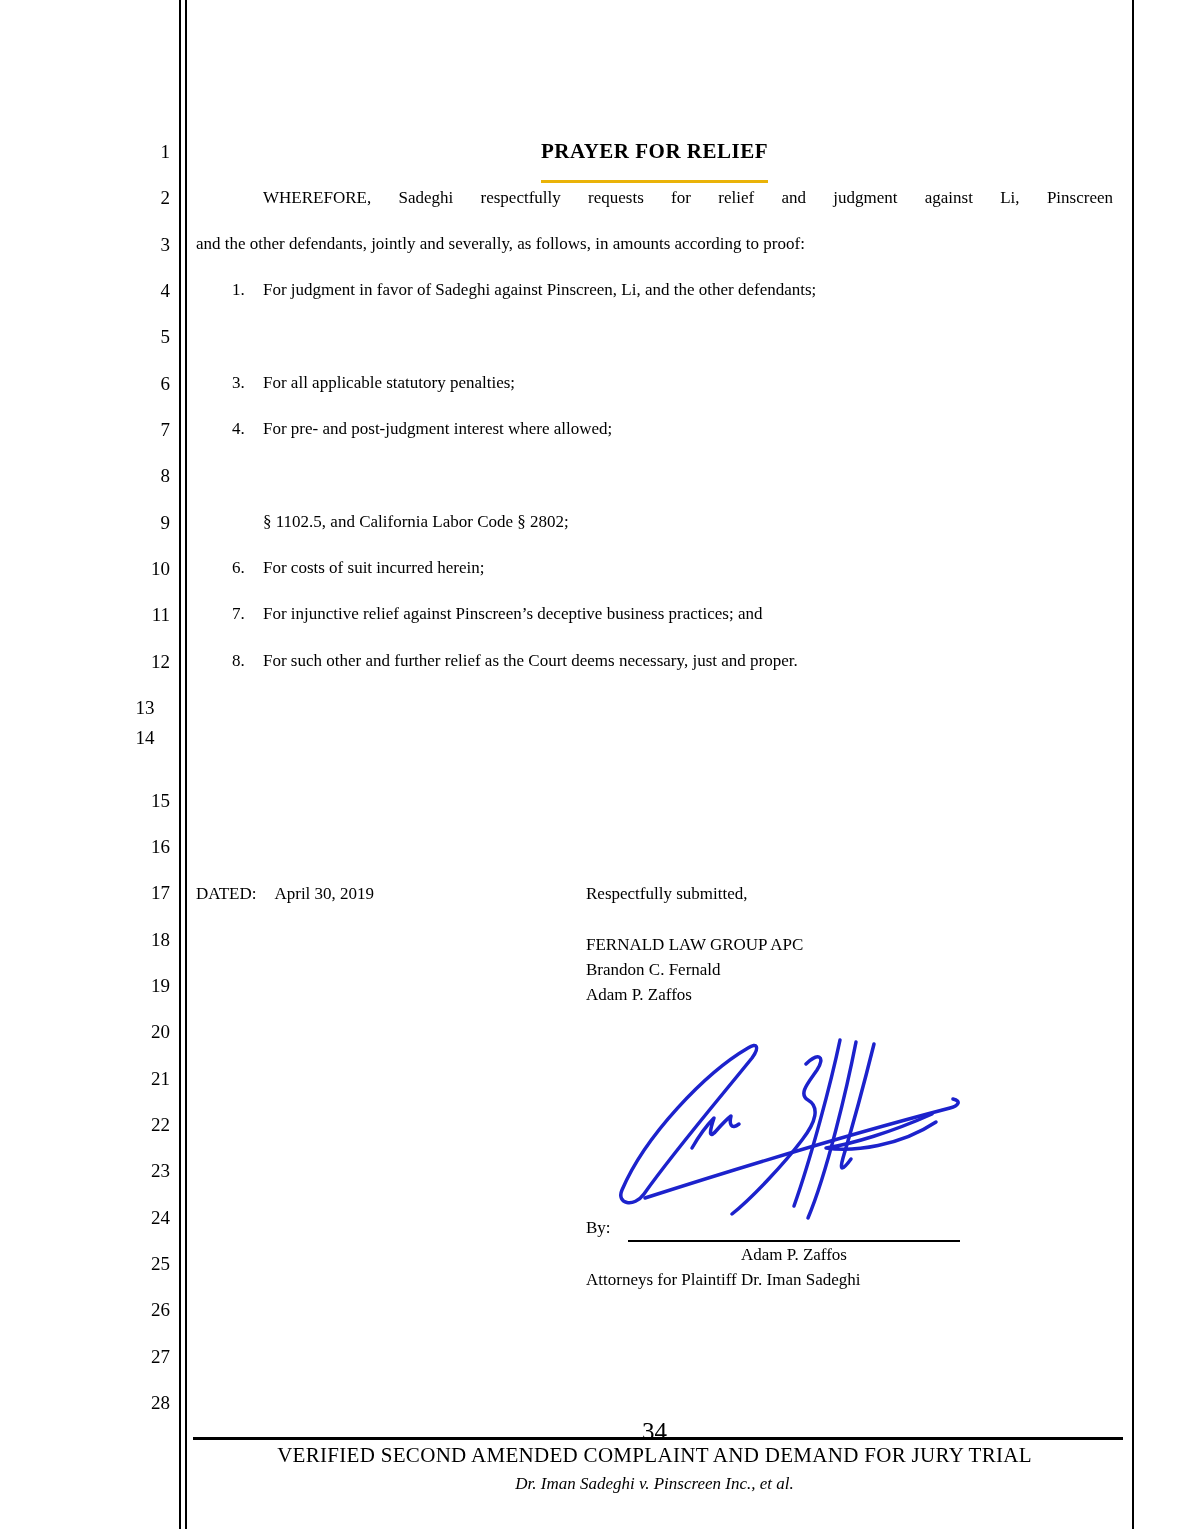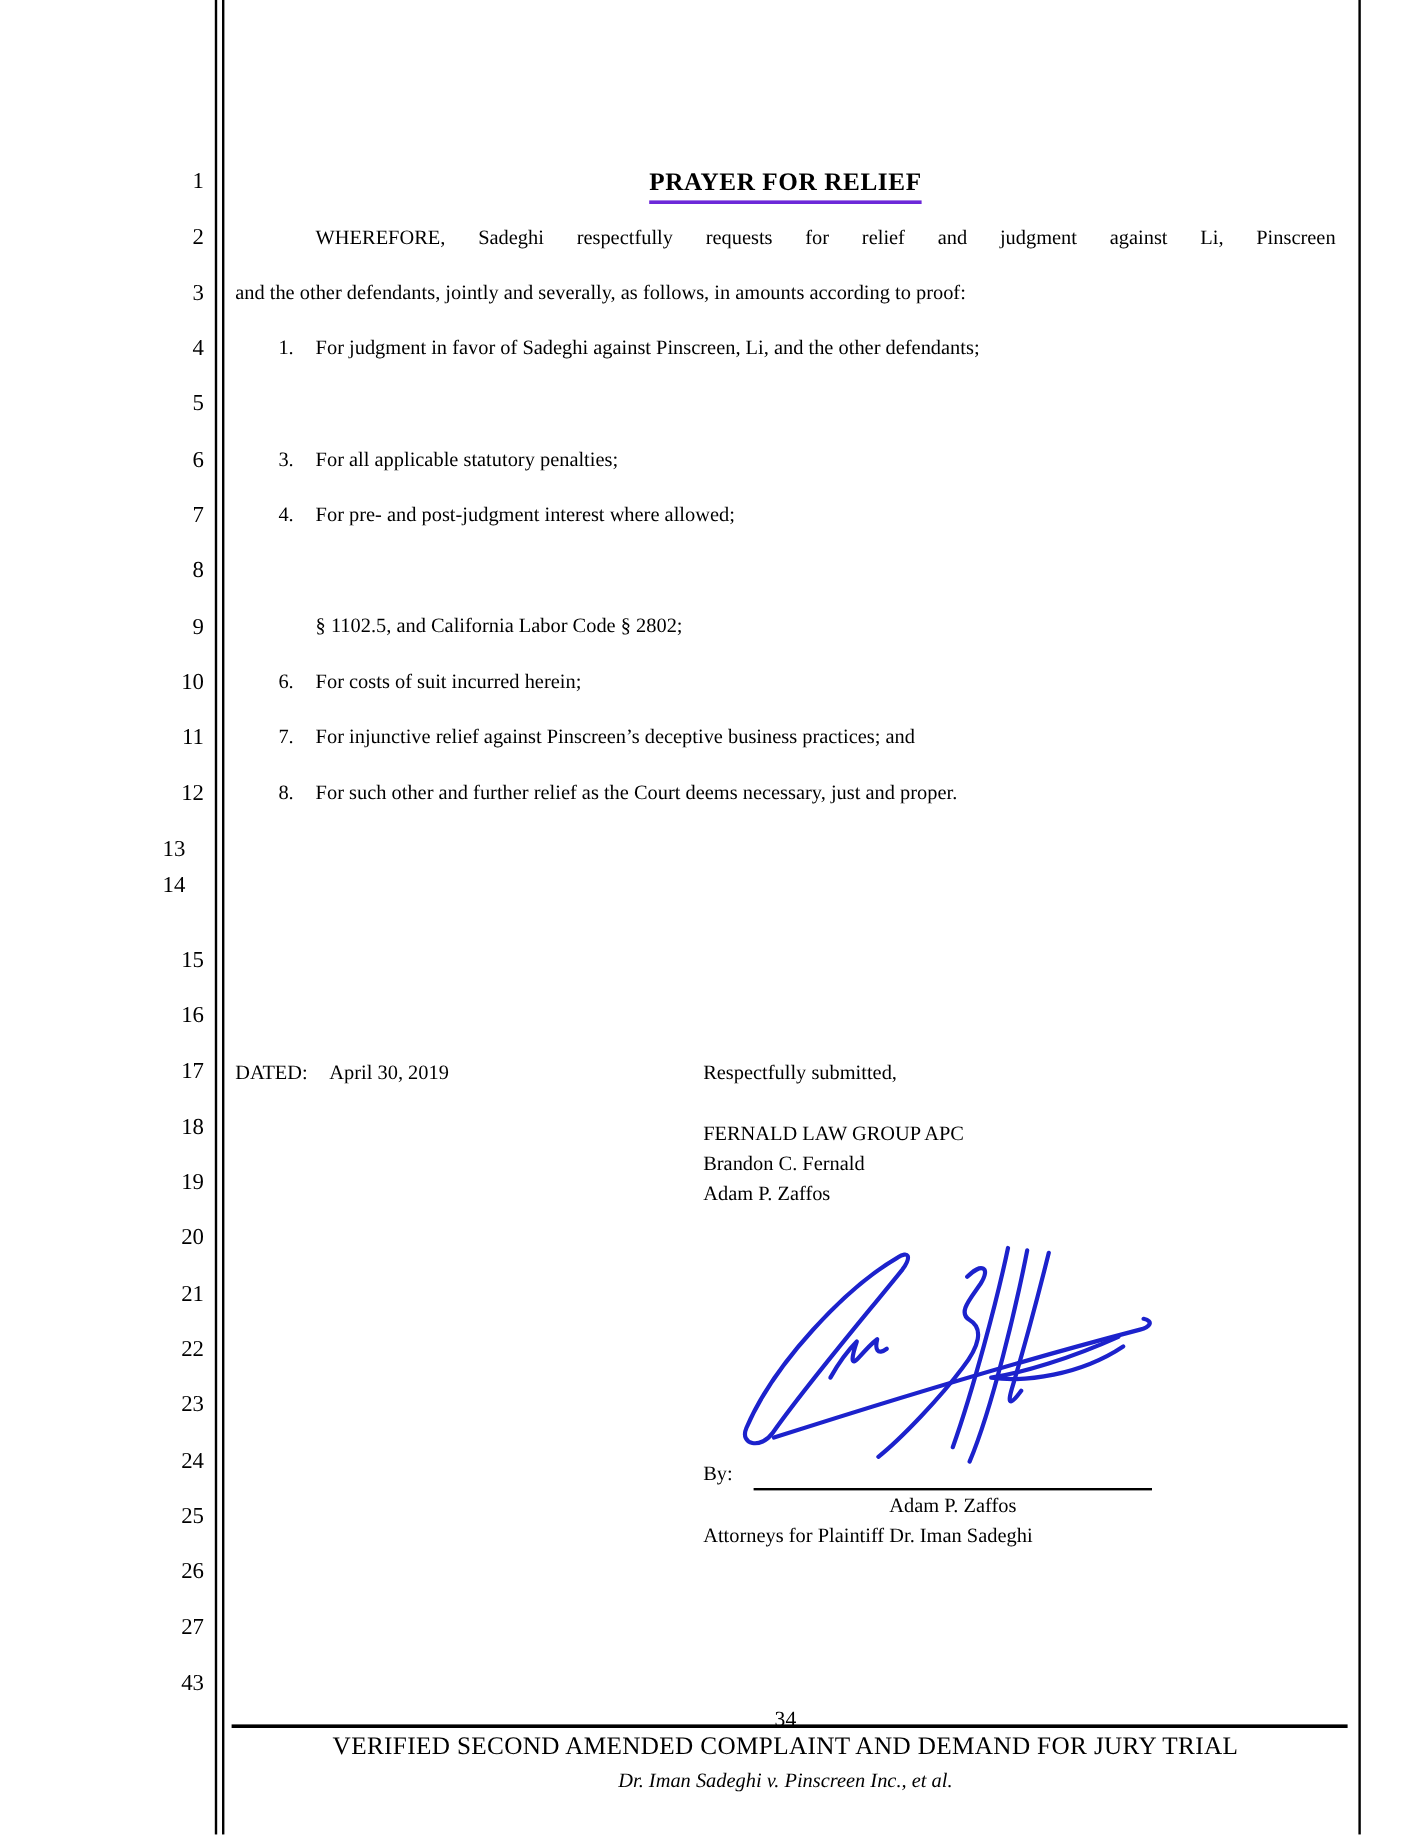--- a/index.html
+++ b/index.html
@@ -35,22 +35,22 @@
   }
   .just {
     white-space: normal;
     text-align: justify;
     text-align-last: justify;
   }
   .title-line { width: 917px; text-align: center; font-size: 21px; }
   .title-text {
     font-weight: bold;
     letter-spacing: 0.5px;
-    border-bottom: 3px solid #6d28d9;
-    padding-bottom: 4px;
+    border-bottom: 3px solid #eab308;
+    padding-bottom: 17px;
   }
   .num { display: inline-block; width: 31px; }
   .itxt-just {
     display: inline-block;
     width: 850px;
     white-space: normal;
     text-align: justify;
     text-align-last: justify;
     vertical-align: top;
   }
@@ -119,21 +119,21 @@
       <div class="ln" style="top: 929px;">18</div>
       <div class="ln" style="top: 975px;">19</div>
       <div class="ln" style="top: 1021px;">20</div>
       <div class="ln" style="top: 1068px;">21</div>
       <div class="ln" style="top: 1114px;">22</div>
       <div class="ln" style="top: 1160px;">23</div>
       <div class="ln" style="top: 1207px;">24</div>
       <div class="ln" style="top: 1253px;">25</div>
       <div class="ln" style="top: 1299px;">26</div>
       <div class="ln" style="top: 1346px;">27</div>
-      <div class="ln" style="top: 1392px;">43</div>
+      <div class="ln" style="top: 1392px;">28</div>
     </div>
 
   <div class="line title-line" style="top:139px">
     <span class="title-text">PRAYER FOR RELIEF</span>
   </div>
 
   <div class="line just" style="left:263px; top:186px; width:850px">WHEREFORE, Sadeghi respectfully requests for relief and judgment against Li, Pinscreen</div>
   <div class="line" style="top:232px">and the other defendants, jointly and severally, as follows, in amounts according to proof:</div>
 
   <div class="line" style="left:232px; top:278px"><span class="num">1.</span><span>For judgment in favor of Sadeghi against Pinscreen, Li, and the other defendants;</span></div>
@@ -169,18 +169,18 @@
     <path d="M 256,14 C 247,60 227,145 208,190"></path>
     <path d="M 274,16 C 265,52 252,100 243,130 C 239,144 243,142 251,131"></path>
     <path d="M 332,86 C 292,104 252,116 226,120 C 254,124 300,118 336,94"></path>
   </svg>
 
   <div class="line sig-col" style="top:1216px">By:</div>
   <div class="by-underline"></div>
   <div class="line" style="left:628px; top:1243px; width:332px; text-align:center">Adam P. Zaffos</div>
   <div class="line sig-col" style="top:1268px">Attorneys for Plaintiff Dr. Iman Sadeghi</div>
 
-  <div class="line center-col" style="top:1420px; font-size:18px">34</div>
+  <div class="line center-col" style="top:1420px; font-size:25px">34</div>
   <div class="footer-rule"></div>
   <div class="line center-col footer-title" style="top:1443px">VERIFIED SECOND AMENDED COMPLAINT AND DEMAND FOR JURY TRIAL</div>
   <div class="line center-col footer-caption" style="top:1472px">Dr. Iman Sadeghi v. Pinscreen Inc., et al.</div>
 
 </div>
 
 </body></html>

